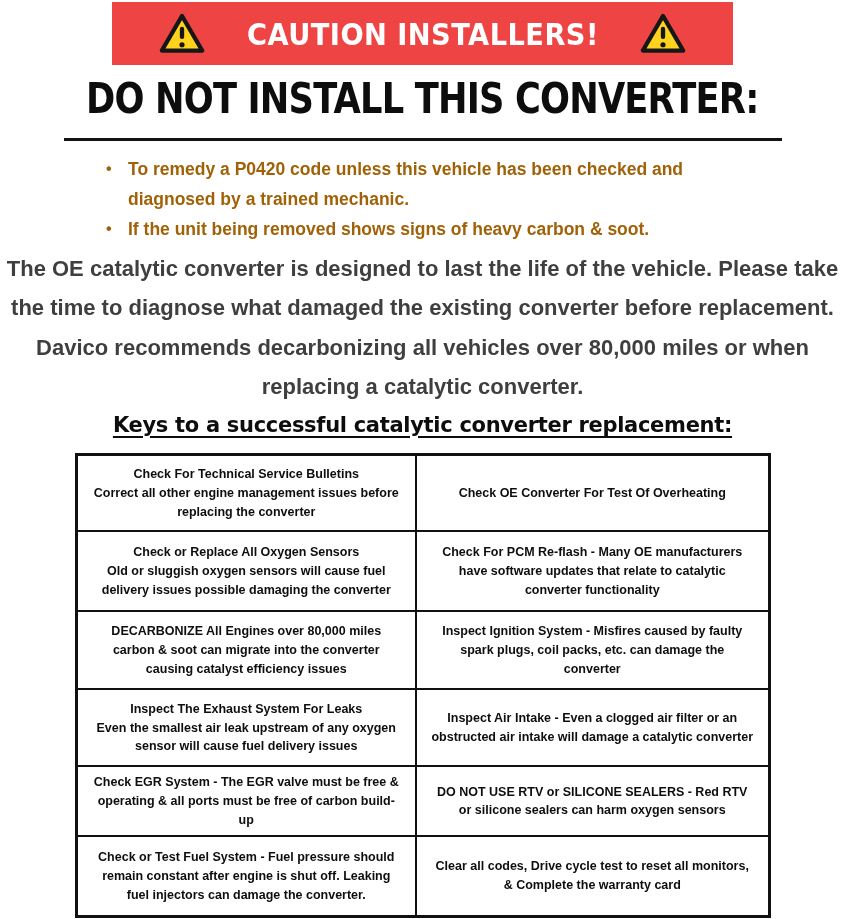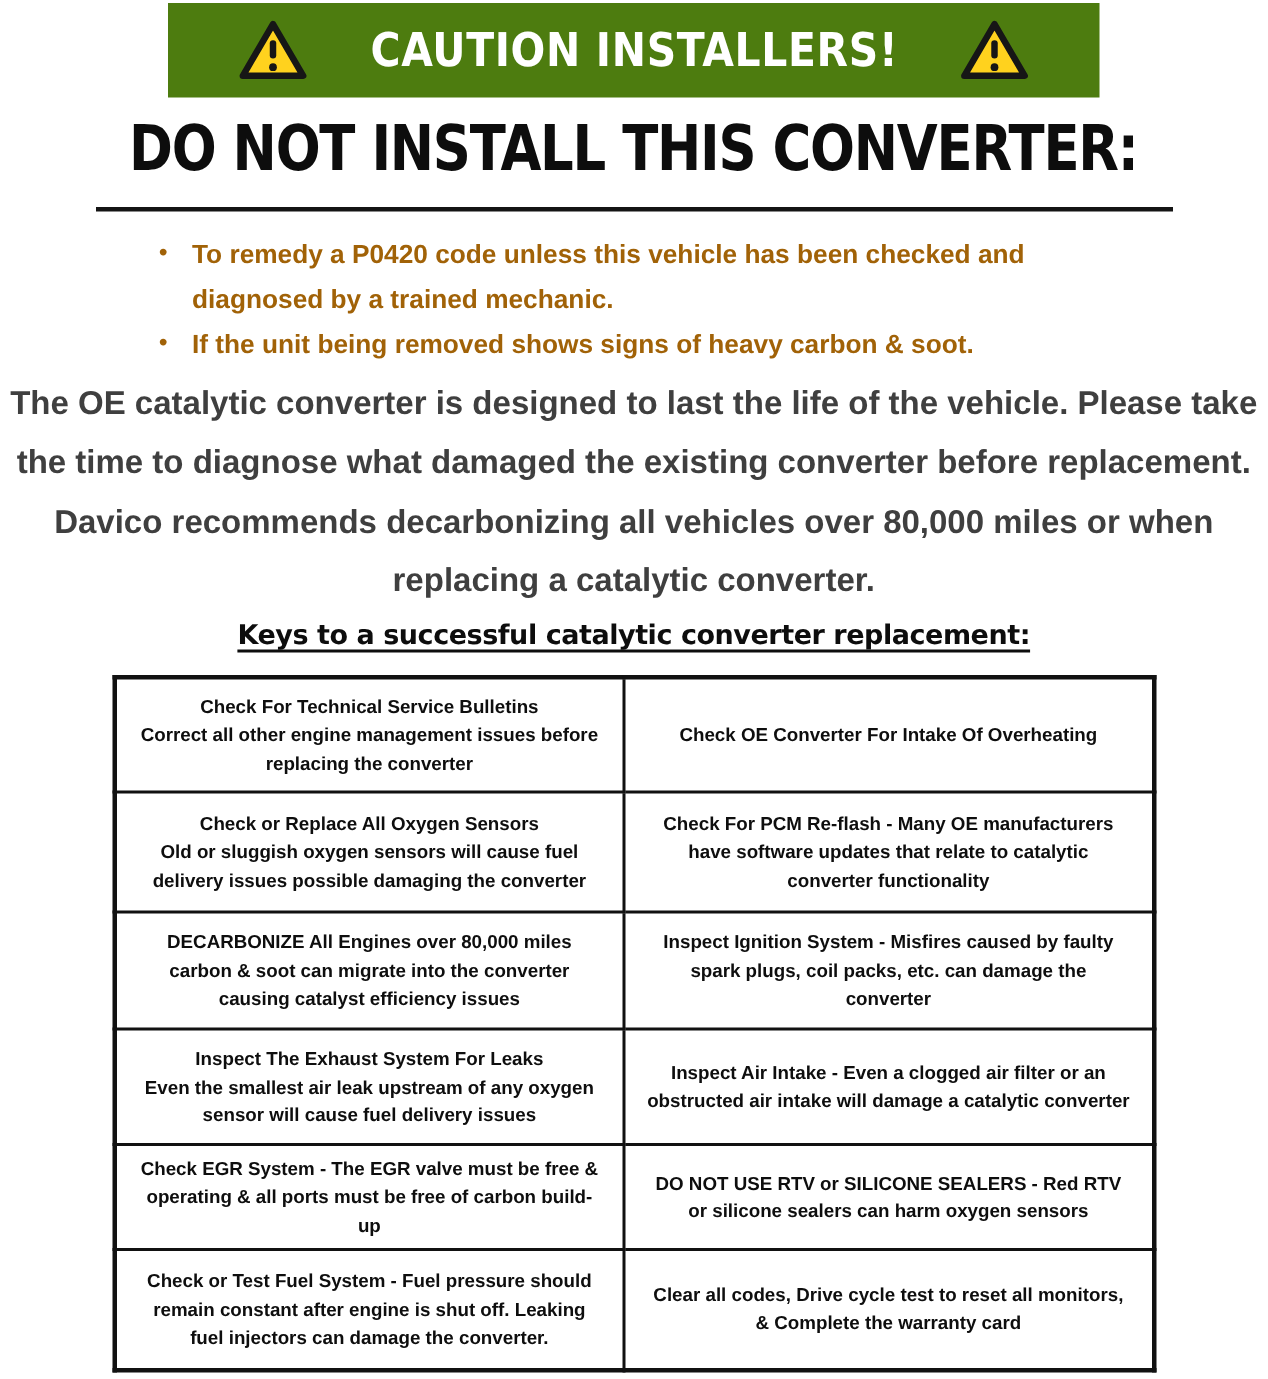--- a/index.html
+++ b/index.html
@@ -3,21 +3,21 @@
 <meta charset="utf-8">
 <style>
   * { margin: 0; padding: 0; box-sizing: border-box; }
   html, body { background: #ffffff; }
   body { font-family: "Liberation Sans", sans-serif; color: #111; }
   .page { width: 845px; height: 919px; overflow: hidden; background: #fff; }
 
   
   .banner {
     width: 621px; height: 63px; margin: 2px auto 0;
-    background: #4d7c0f;
+    background: #ef4444;
     display: flex; align-items: center; justify-content: center; gap: 18px;
   }
   .banner .warn-icon { width: 46px; height: 42px; display: block; flex: 0 0 auto; }
   .banner-title {
     color: #ffffff; font-family: "DejaVu Sans", sans-serif; font-weight: bold;
     font-size: 31px; letter-spacing: 0.5px; white-space: nowrap;
     display: inline-block; transform: scaleX(0.88); transform-origin: center;
   }
 
   
@@ -44,21 +44,21 @@
 
   
   .intro {
     width: 834px; margin: 5px auto 0; text-align: center;
     font-size: 22px; line-height: 1.78; color: #3f3f3f; font-weight: bold;
   }
 
   
   .keys-heading { text-align: center; margin-top: 7px; }
   .keys-heading span {
-    font-family: "DejaVu Sans", sans-serif; font-weight: bold; font-size: 18px;
+    font-family: "DejaVu Sans", sans-serif; font-weight: bold; font-size: 21px;
     letter-spacing: -0.3px; color: #0d0d0d;
     text-decoration: underline; text-decoration-thickness: 2px; text-underline-offset: 4px;
   }
 
   
   table.keys-table {
     width: 693px; margin: 16px auto 0; border-collapse: collapse;
     table-layout: fixed; border: 3px solid #111;
   }
   table.keys-table col.left  { width: 340px; }
@@ -113,21 +113,21 @@
 
   <table class="keys-table">
     <colgroup>
         <col class="left">
         <col class="right">
       </colgroup>
     <tbody>
       <tr class="r0">
         <td>Check For Technical Service Bulletins
 Correct all other engine management issues before replacing the converter</td>
-        <td class="big-cell">Check OE Converter For Intake Of Overheating</td>
+        <td class="big-cell">Check OE Converter For Test Of Overheating</td>
       </tr>
       <tr class="r1">
         <td>Check or Replace All Oxygen Sensors
 Old or sluggish oxygen sensors will cause fuel delivery issues possible damaging the converter</td>
         <td>Check For PCM Re-flash - Many OE manufacturers have software updates that relate to catalytic converter functionality</td>
       </tr>
       <tr class="r2">
         <td>DECARBONIZE All Engines over 80,000 miles carbon &amp; soot can migrate into the converter causing catalyst efficiency issues</td>
         <td>Inspect Ignition System - Misfires caused by faulty spark plugs, coil packs, etc. can damage the converter</td>
       </tr>

